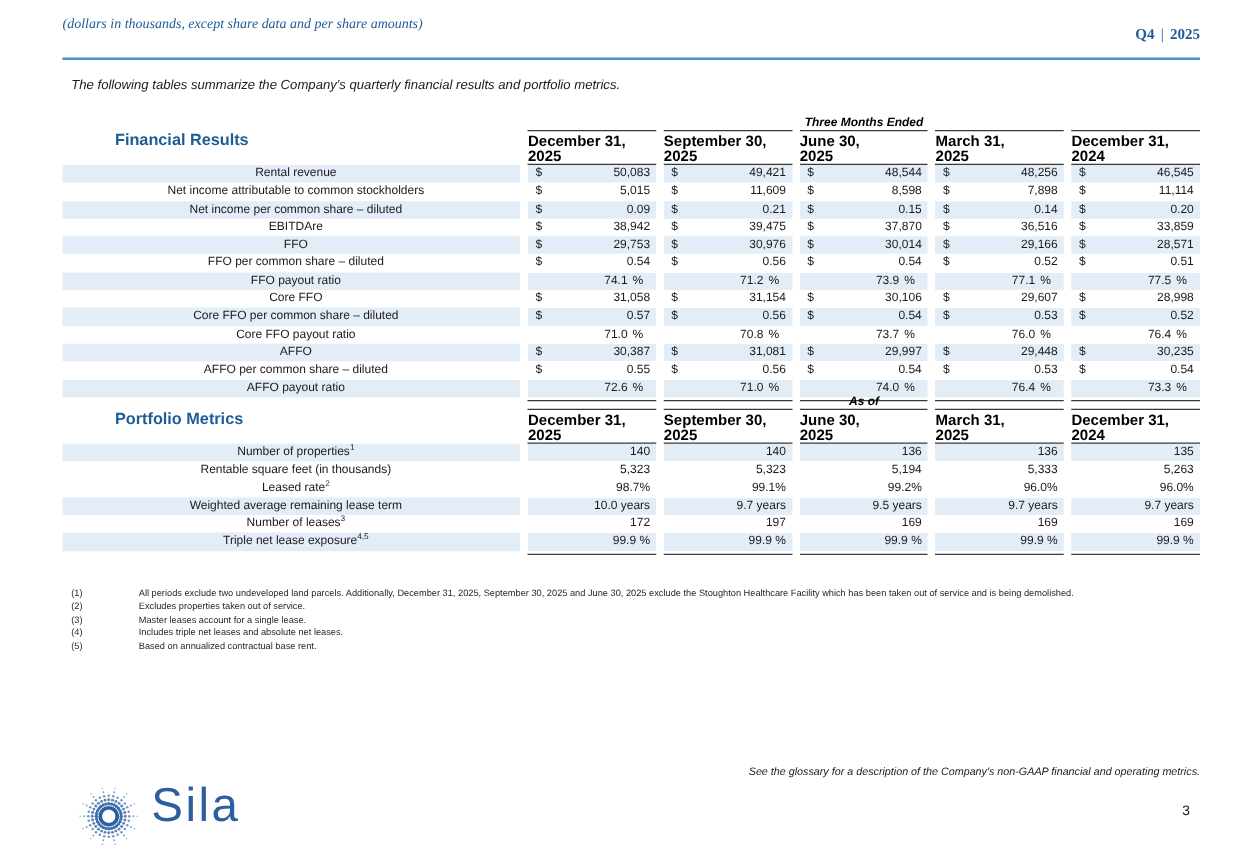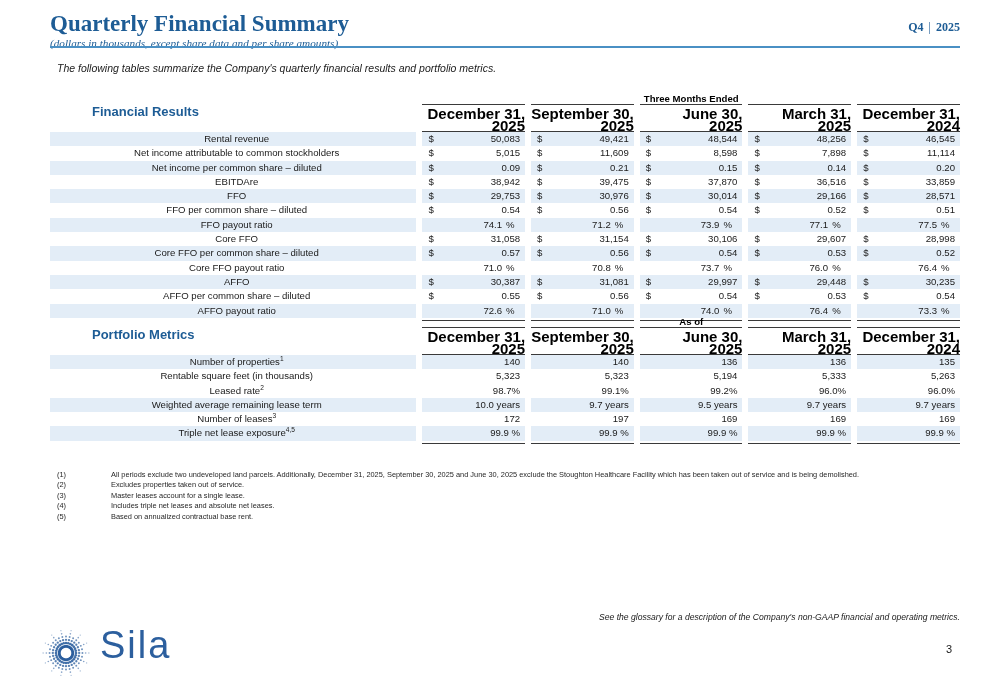--- a/index.html
+++ b/index.html
@@ -117,25 +117,26 @@
     vertical-align: bottom;
   }
 
   .grouphead {
     text-align: center;
     font-size: 9.6px;
     font-weight: bold;
     color: #000;
     height: 14px;
     padding-bottom: 1px;
+    font-style: italic;
   }
 
   .colhead {
-    text-align: right;
-    font-size: 15px;
+    text-align: left;
+    font-size: 12px;
     font-weight: bold;
     color: #000;
     line-height: 11.5px;
     height: 26px;
     border-top: 1px solid #3a3a3a;
     border-bottom: 1.6px solid #3a3a3a;
     padding-top: 2px;
   }
   .colhead .l2 { display: block; }
 
@@ -222,21 +223,21 @@
     position: absolute;
     right: 48px;
     top: 643px;
     font-size: 11px;
     color: #1a1a1a;
   }
 
   
   .logo {
     position: absolute;
-    left: 38px;
+    left: 59px;
     top: 627px;
     width: 190px;
     height: 52px;
   }
   .logo-mark {
     position: absolute;
     left: 0px;
     top: 0px;
     width: 56px;
     height: 52px;
@@ -262,21 +263,20 @@
     line-height: 10px;
     margin-top: 24px;
   }
 </style>
 </head>
 <body>
 
 <div class="page">
 
   <div class="header">
-    <div class="header-title">Quarterly Financial Summary</div>
     <div class="header-subtitle">(dollars in thousands, except share data and per share amounts)</div>
     <div class="header-right">
       <span>Q4</span><span class="sep">|</span><span>2025</span>
     </div>
   </div>
   <div class="header-rule"></div>
 
   <div class="intro">The following tables summarize the Company's quarterly financial results and portfolio metrics.</div>
 
   <div class="section-title" id="fin-title">Financial Results</div>

